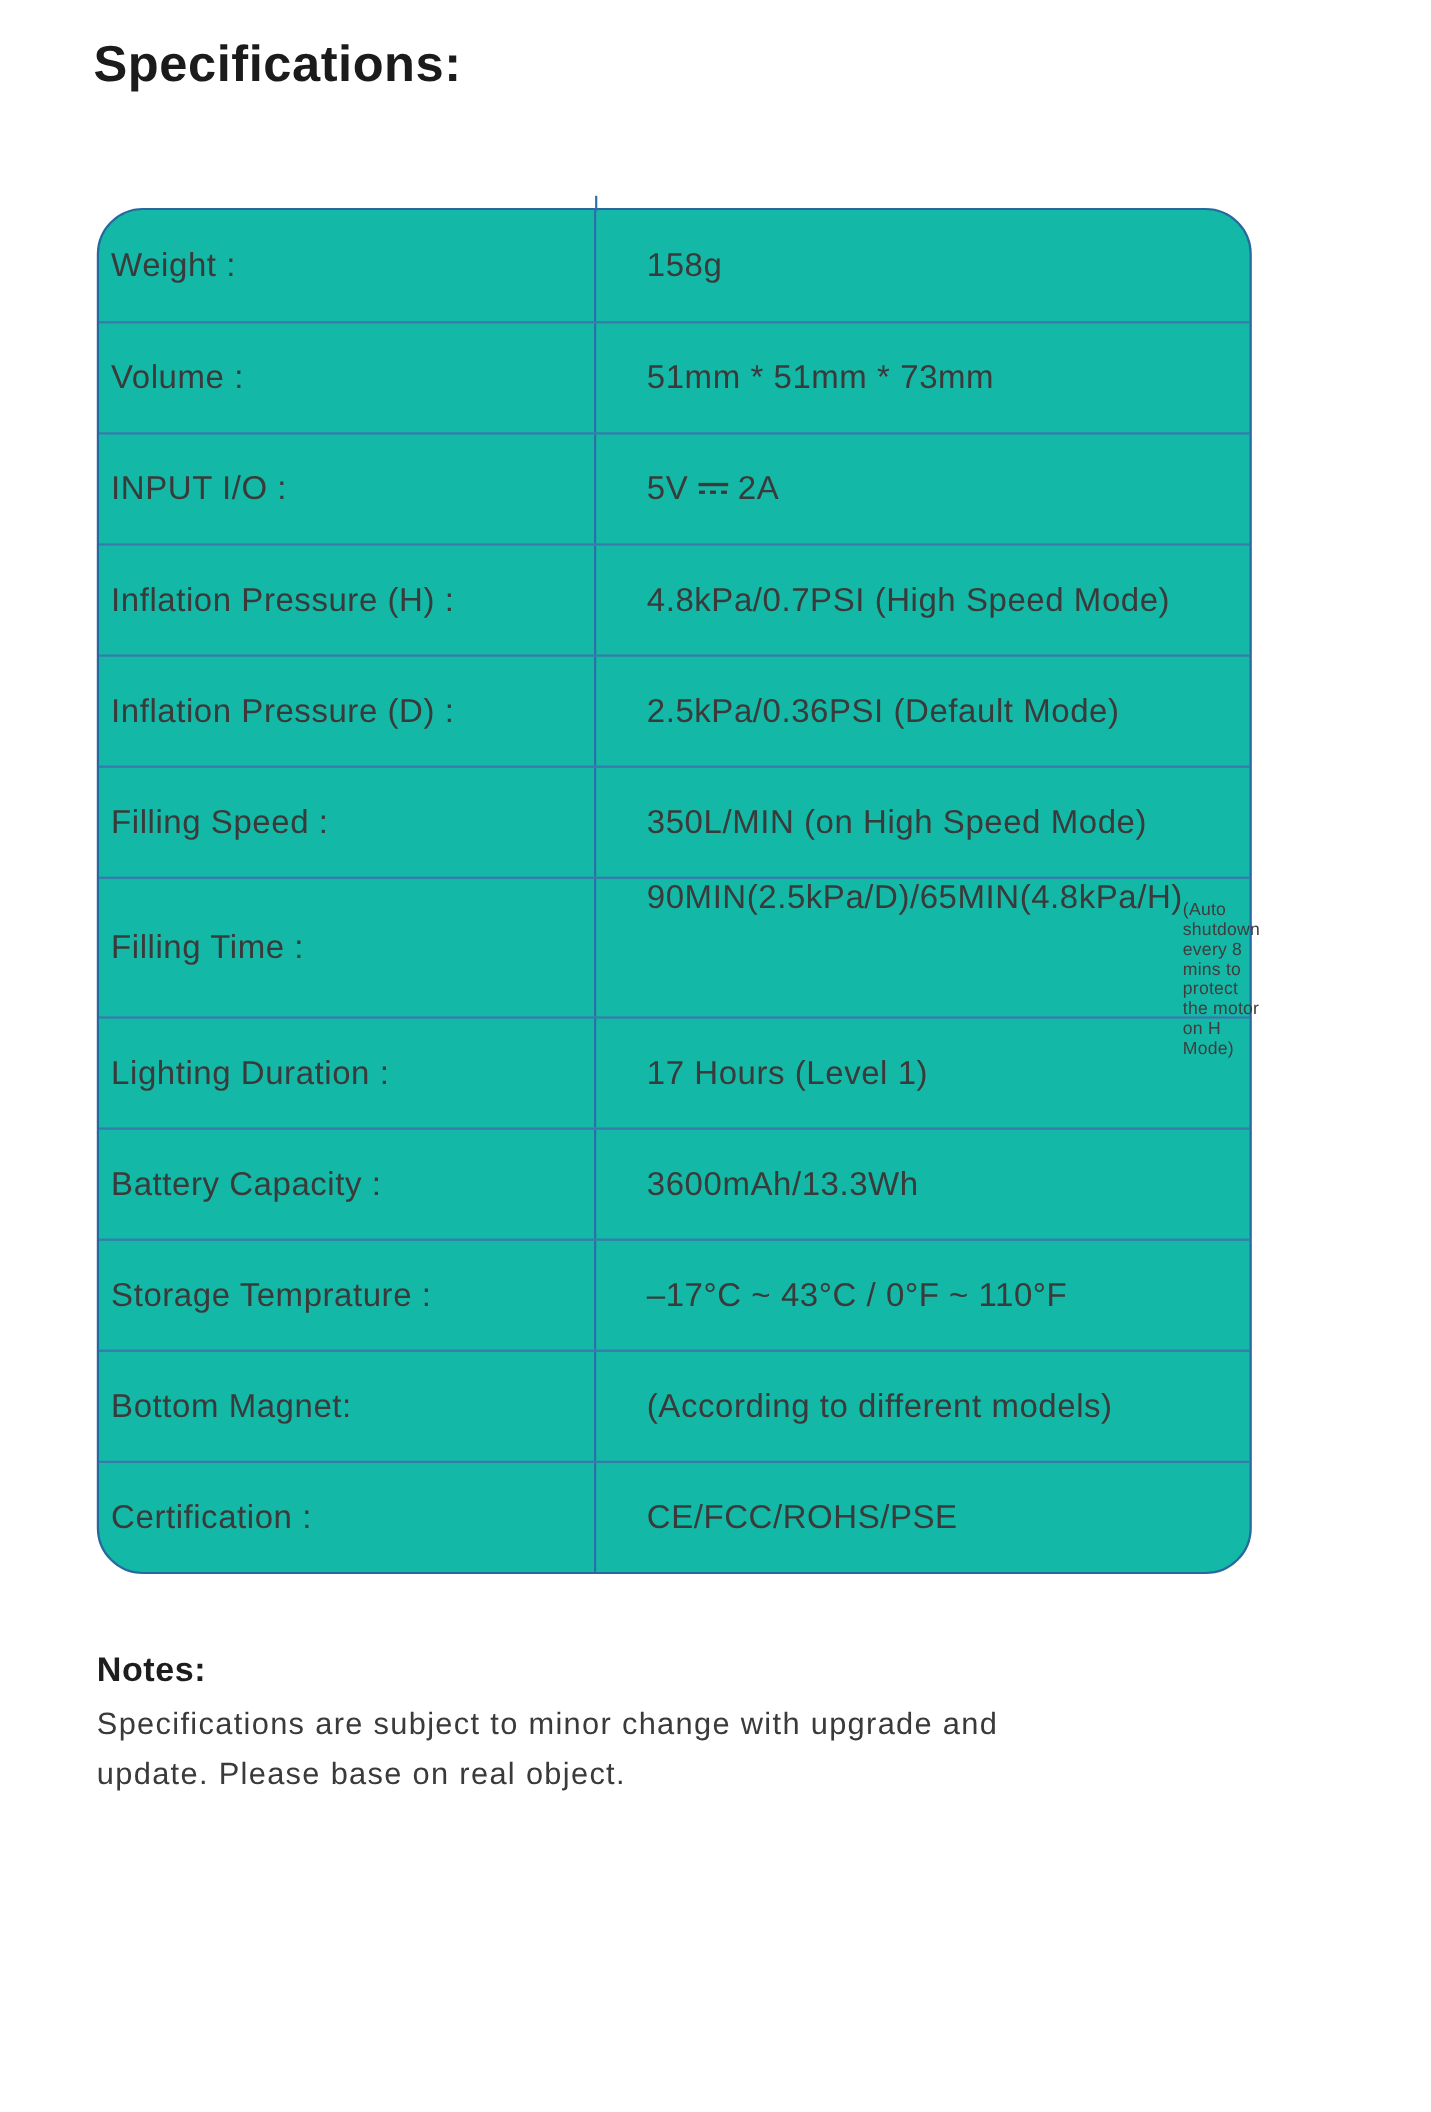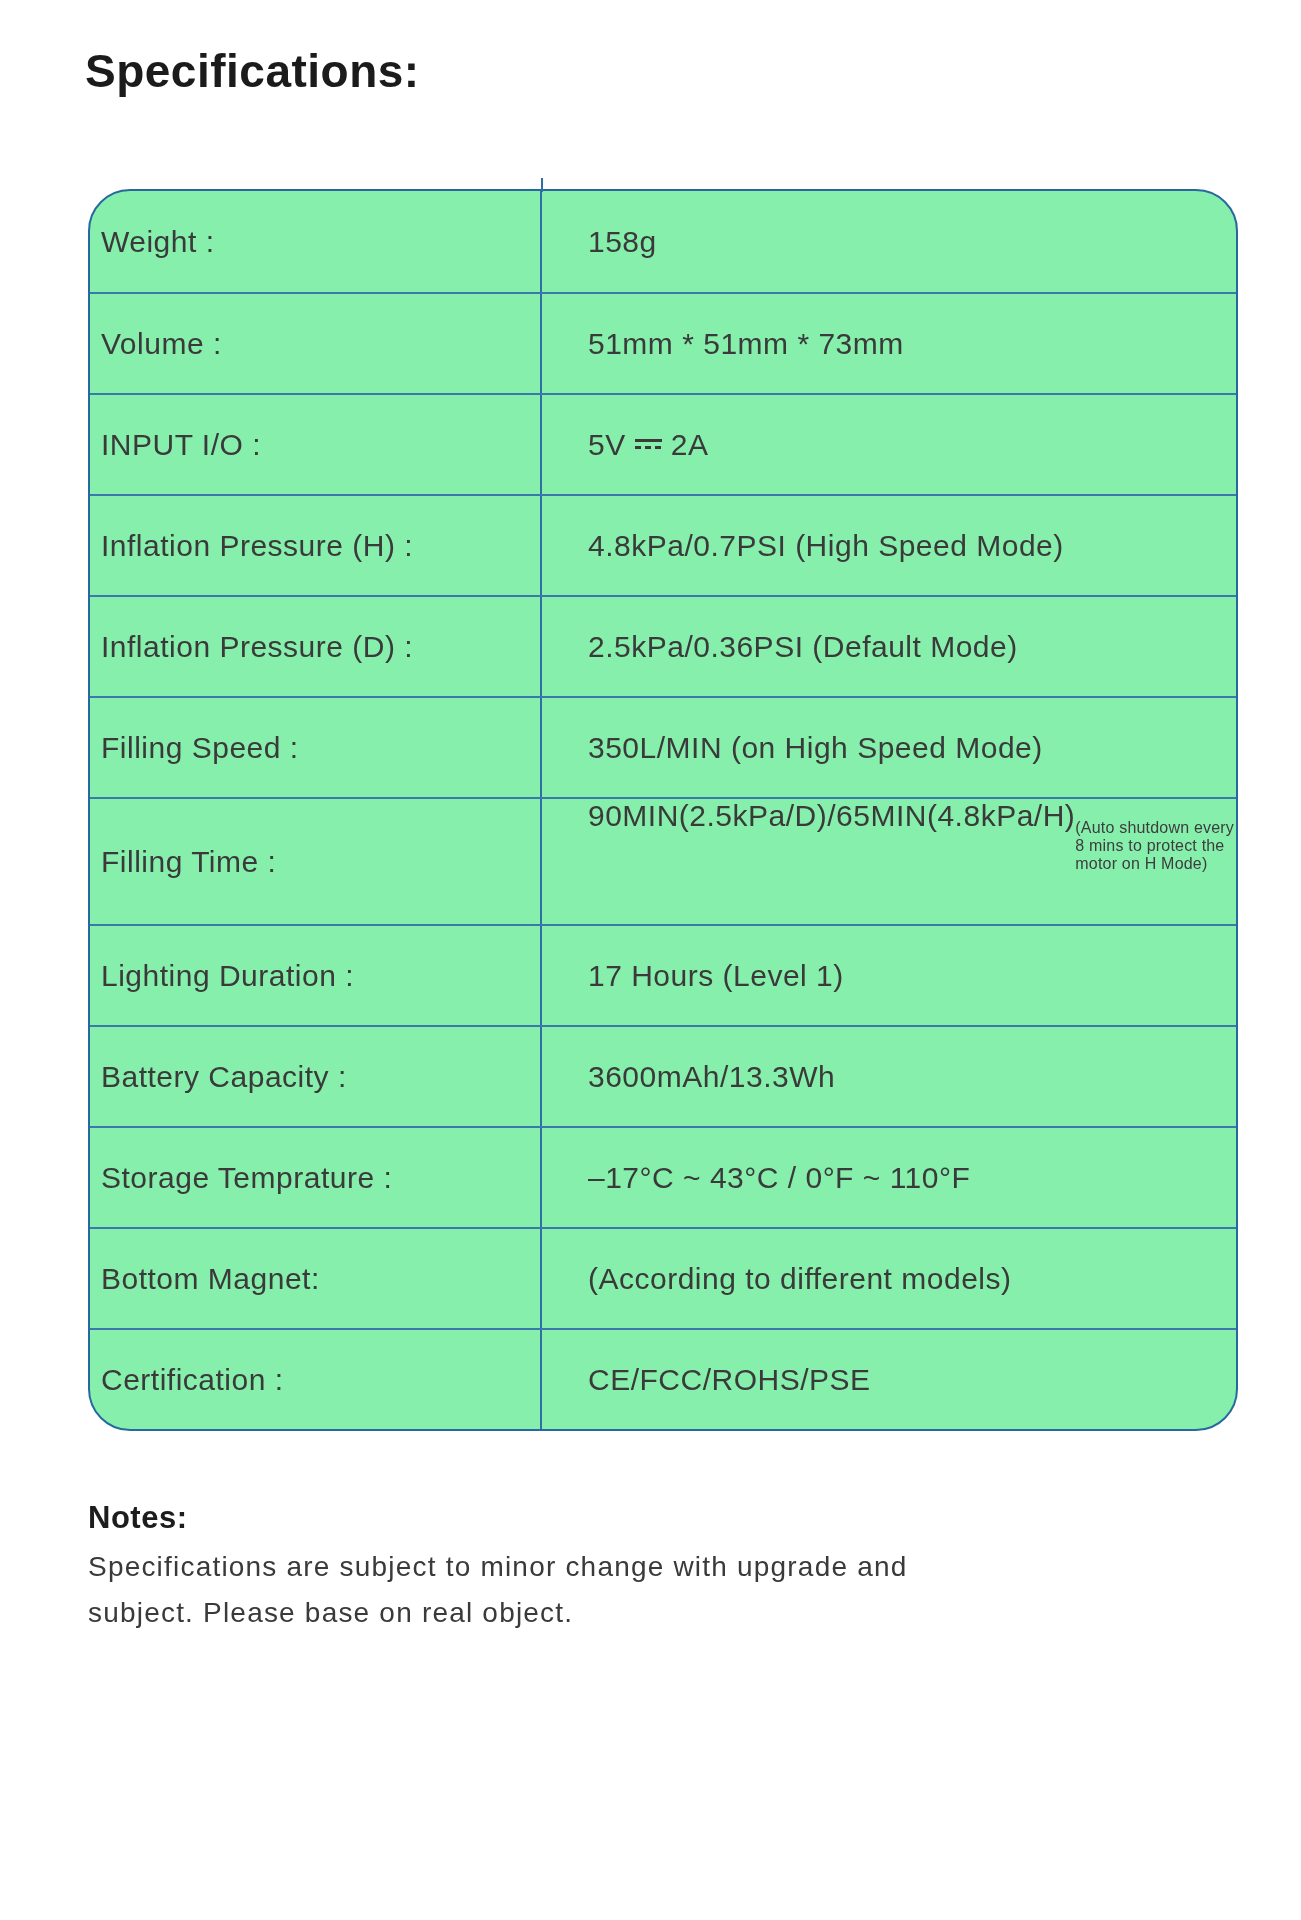--- a/index.html
+++ b/index.html
@@ -6,33 +6,33 @@
   html, body { background: #ffffff; }
   body {
     width: 1301px; height: 1920px;
     font-family: "Liberation Sans", "DejaVu Sans", sans-serif;
     position: relative;
     overflow: hidden;
     color: #3a3a3a;
   }
   .page-title {
     position: absolute;
-    left: 85px; top: 44px;
+    left: 85px; top: 31px;
     font-size: 46px;
     font-weight: bold;
     color: #1b1b1b;
     letter-spacing: 0.5px;
   }
   .spec-table {
     position: absolute;
     left: 88px; top: 189px;
-    width: 1150px;
+    width: 1050px;
     border: 2px solid #27699f;
     border-radius: 42px;
-    background: #86efac;
+    background: #14b8a6;
   }
   .divider-overshoot {
     position: absolute;
     left: 451px; top: -13px;
     width: 2px; height: 14px;
     background: #2e6fa7;
   }
   .spec-row {
     display: flex;
     align-items: stretch;
@@ -180,15 +180,15 @@
   <div class="spec-row">
     <div class="cell-label">Certification :</div>
     <div class="cell-value">CE/FCC/ROHS/PSE</div>
   </div>
 </div>
 
 <div class="notes">
   <div class="notes-heading">Notes:</div>
   <div class="notes-body">
     <div>Specifications are subject to minor change with upgrade and</div>
-    <div>subject. Please base on real object.</div>
+    <div>update. Please base on real object.</div>
   </div>
 </div>
 
 </body></html>

